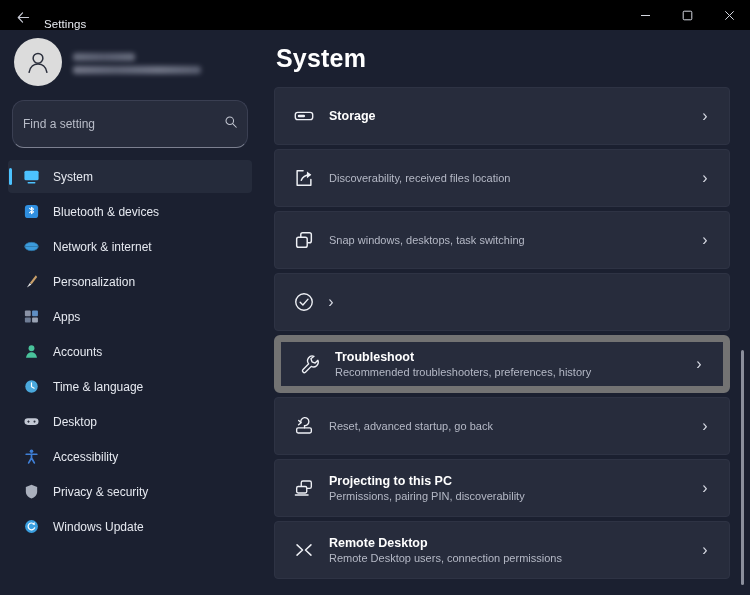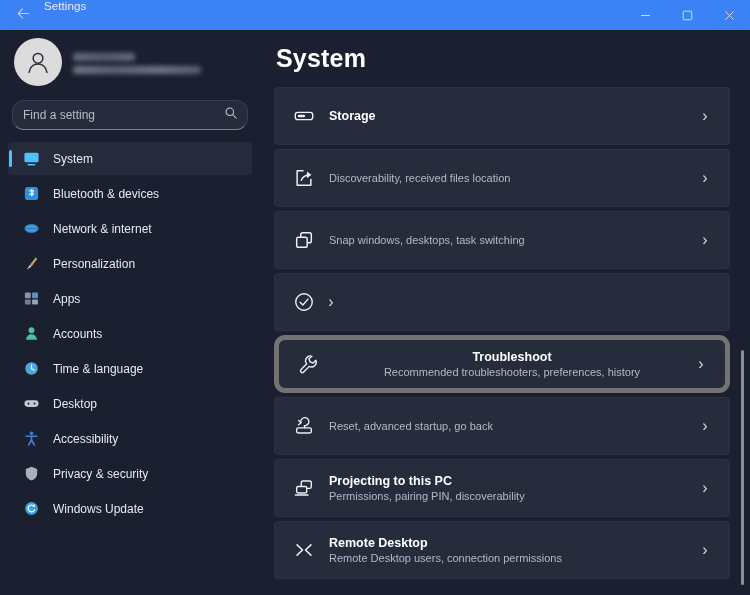--- a/index.html
+++ b/index.html
@@ -12,22 +12,22 @@
   .window {
     position: relative;
     width: 750px; height: 595px;
     background: #1b2030;
     display: flex; flex-direction: column;
   }
 
   
   .titlebar {
     height: 30px; flex: 0 0 30px;
-    background: #3b82f6;
-    display: flex; align-items: flex-start;
+    background: #000000;
+    display: flex; align-items: flex-end;
     position: relative;
   }
   .back-btn {
     width: 30px; height: 26px; margin-left: 8px;
     display: flex; align-items: center; justify-content: center;
     color: #c9ccd6; font-size: 14px; border-radius: 4px;
   }
   .back-btn svg { display: block; }
   .app-title {
     color: #e9ecf2; font-size: 11.5px; margin-left: 6px;
@@ -70,21 +70,21 @@
     filter: blur(2.6px); opacity: .95;
   }
   .bluremail {
     height: 8px; width: 128px; border-radius: 3px;
     background: linear-gradient(90deg,#7d8192,#666b7d,#7a7f90,#5f6476);
     filter: blur(2.6px); opacity: .9;
   }
 
   .searchbox {
     position: relative; margin: 4px 4px 12px 4px;
-    height: 30px; background: #272c3c;
+    height: 48px; background: #272c3c;
     border: 1px solid #3a3f52;
     border-bottom: 1px solid #7c8090;
     border-radius: 12px;
     display: flex; align-items: center;
   }
   .searchbox .ph { color: #b9bdc9; font-size: 12px; padding-left: 10px; }
   .searchbox .mag {
     position: absolute; right: 9px; top: 50%; transform: translateY(-50%);
     color: #c3c7d2;
   }
@@ -118,21 +118,21 @@
     margin: 0 0 14px 6px; letter-spacing: .2px;
   }
   .cards { display: flex; flex-direction: column; gap: 4px; padding-left: 4px; }
   .card {
     position: relative;
     height: 58px; background: #272c3c;
     border: 1px solid #2e3344; border-radius: 4px;
     display: flex; align-items: center;
     padding: 0 14px 0 12px;
   }
-  .card.highlight { border: 5px solid #737373; border-radius: 11px; text-align: center; }
+  .card.highlight { border: 7px solid #737373; border-radius: 6px; }
   .card .cicon {
     width: 34px; flex: 0 0 34px;
     display: flex; align-items: center; justify-content: center;
     color: #eef0f5;
   }
   .card .ctext { flex: 1; display: flex; flex-direction: column; gap: 2px; padding-left: 8px; }
   .card .ctitle { color: #ffffff; font-size: 12.5px; font-weight: bold; }
   .card .cdesc { color: #b5b9c6; font-size: 11px; }
   .card .cchev { color: #d7dae3; width: 20px; display: flex; justify-content: center; }
 

